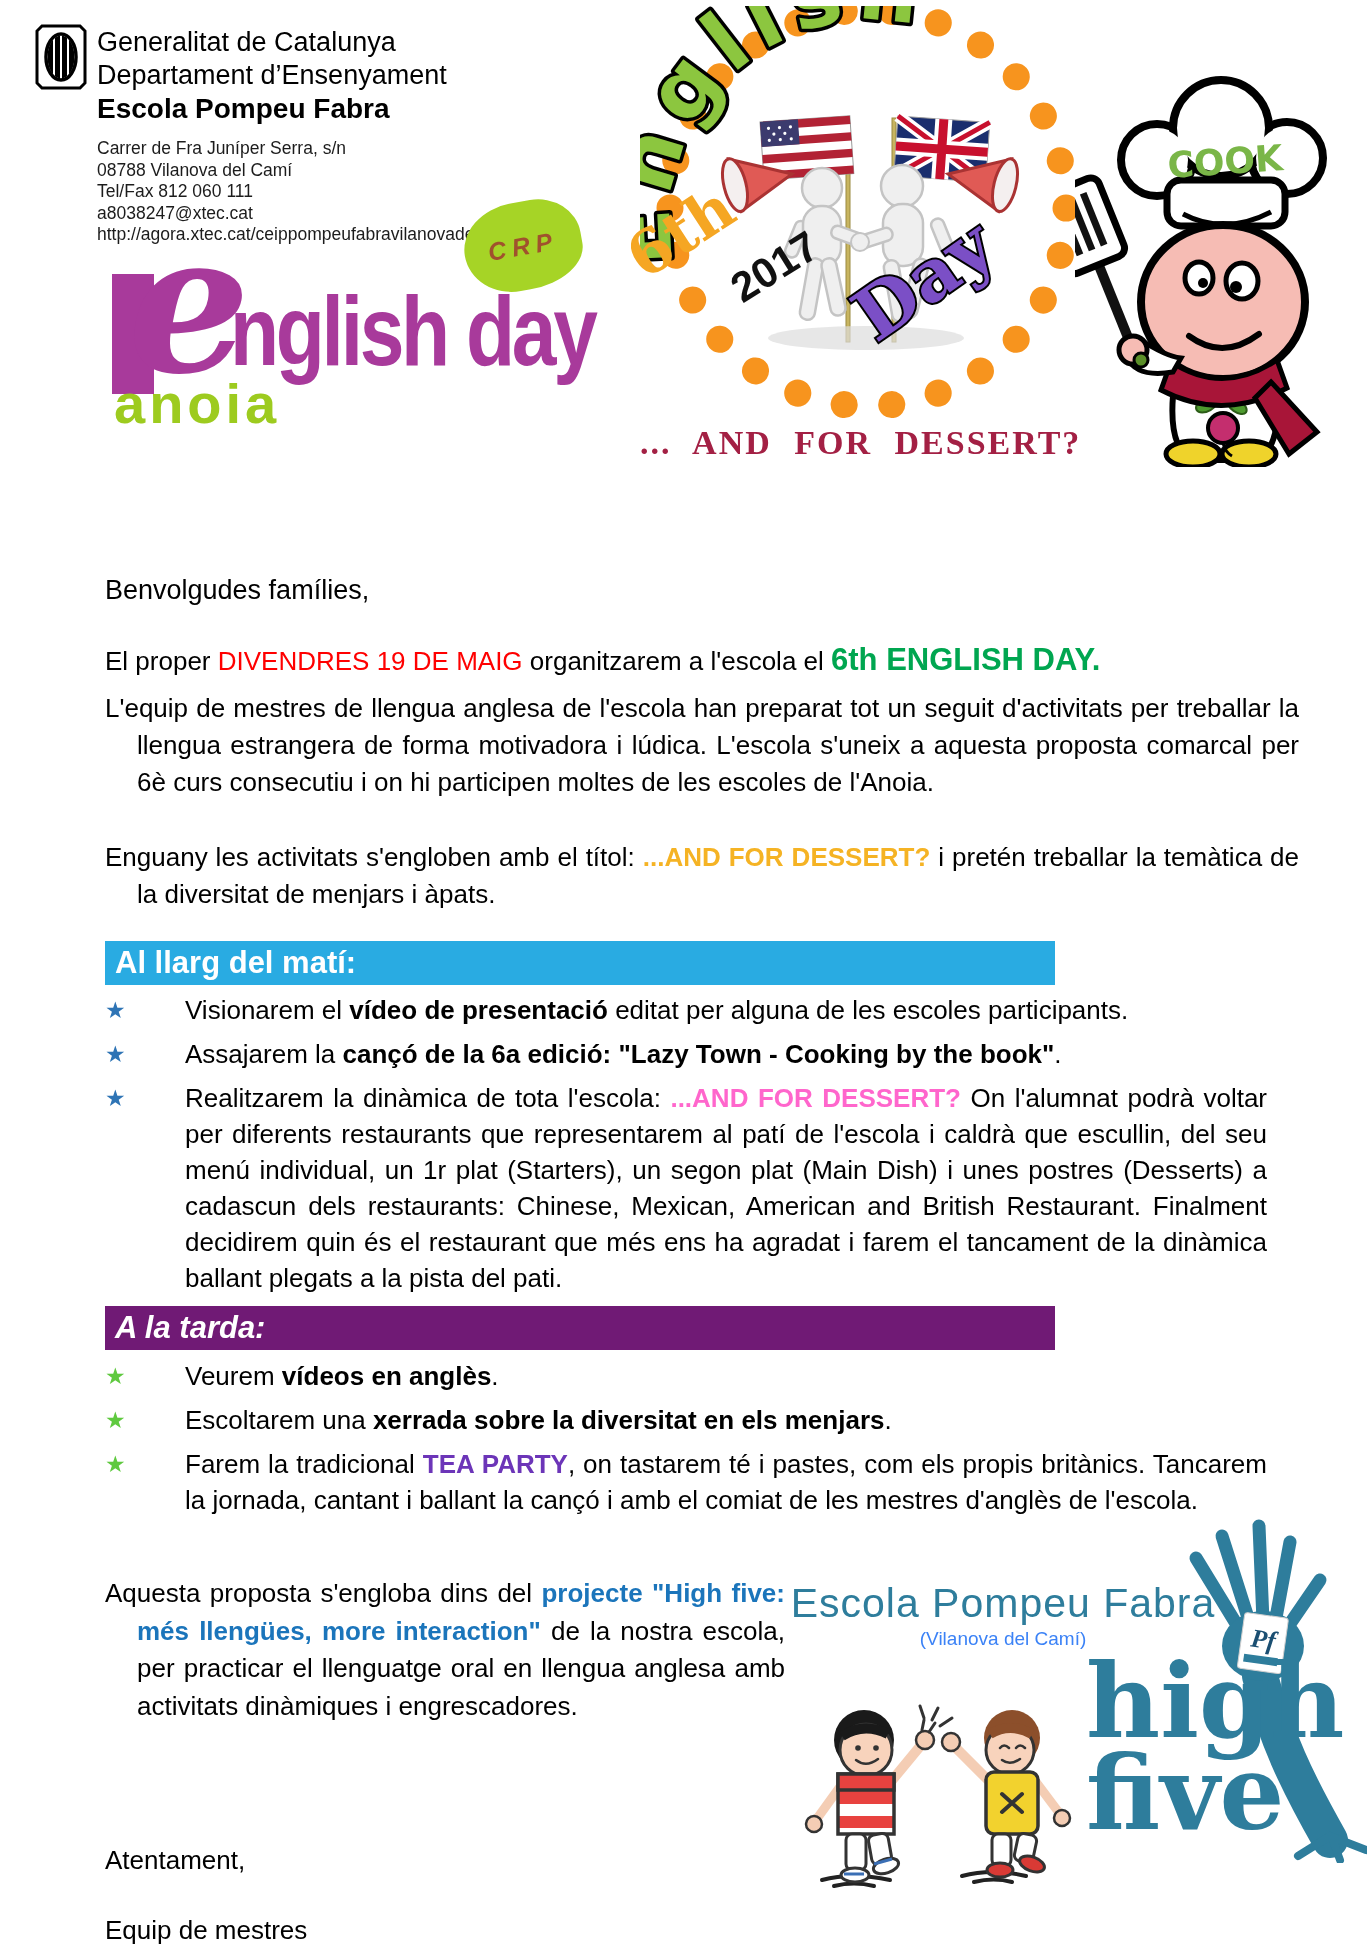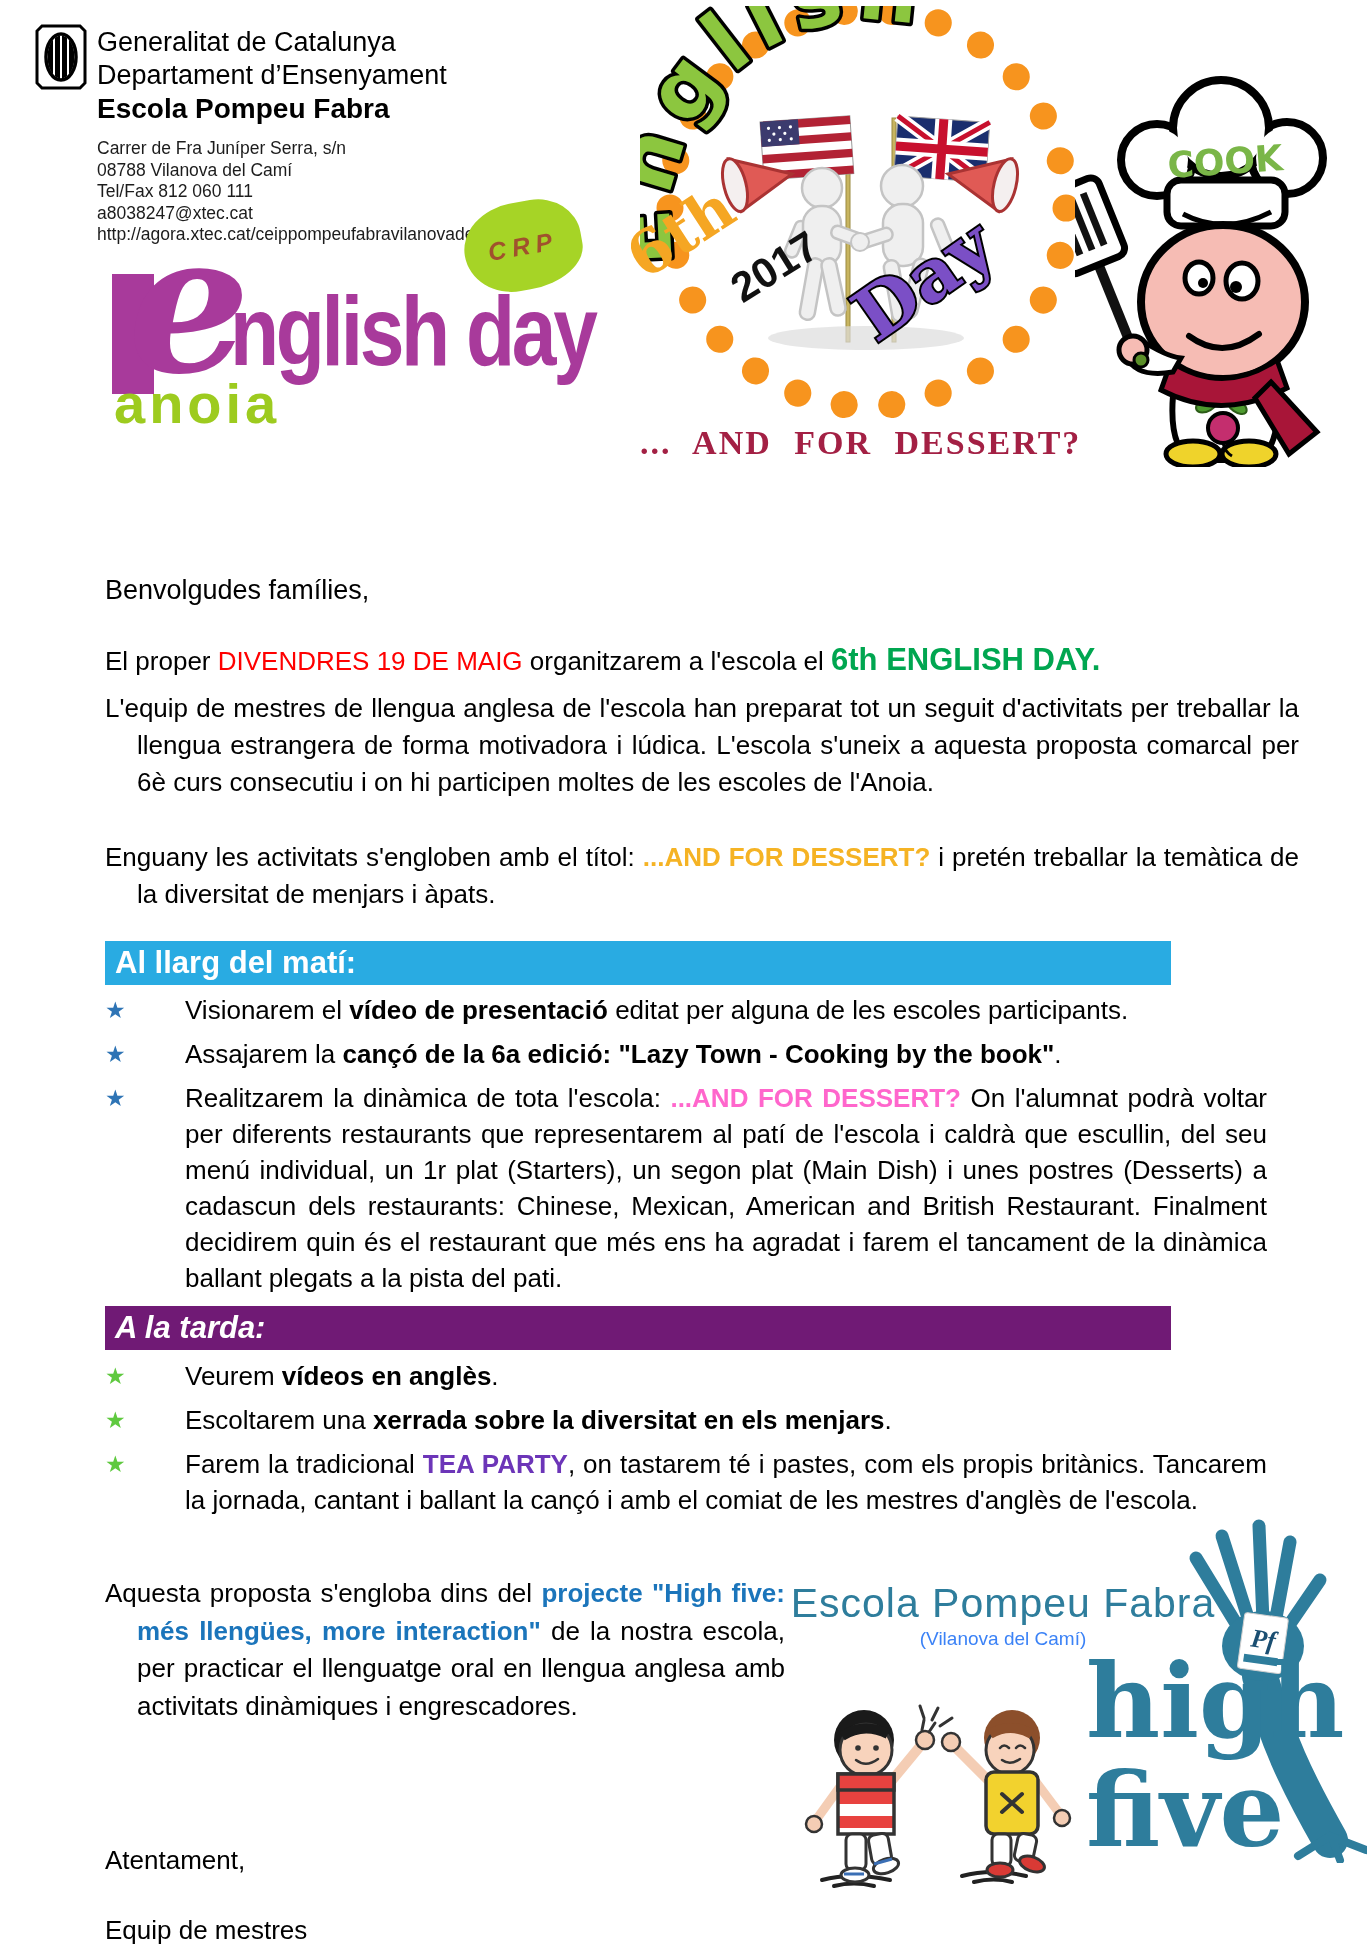--- a/index.html
+++ b/index.html
@@ -39,21 +39,21 @@
   .p1 .event{color:#00A650;font-weight:bold;font-size:31px;}
   .hang{padding-left:32px;text-indent:-32px;text-align:justify;}
   .p2{left:105px;top:690px;width:1162px;line-height:37px;}
   .p3{left:105px;top:839px;width:1162px;line-height:37px;}
   .accent-amber{color:#F5B324;font-weight:bold;}
   .accent-pink{color:#FF66CC;font-weight:bold;}
   .accent-purple{color:#6C35B8;font-weight:bold;}
   .accent-blue{color:#1B75BB;font-weight:bold;}
   .bold{font-weight:bold;}
 
-  .section-bar{width:1066px;height:44px;color:#fff;font-size:31px;font-weight:bold;line-height:44px;padding-left:10px;box-sizing:border-box;}
+  .section-bar{width:950px;height:44px;color:#fff;font-size:31px;font-weight:bold;line-height:44px;padding-left:10px;box-sizing:border-box;}
   .bar-morning{left:105px;top:941px;background:#29ABE2;}
   .bar-afternoon{left:105px;top:1306px;background:#701a75;font-style:italic;}
 
   .bullets{left:105px;width:1162px;}
   .bullets-morning{top:992px;}
   .bullets-afternoon{top:1358px;}
   .bullet{display:flex;margin-bottom:8px;}
   .bullet .star{flex:0 0 36px;font-size:23px;line-height:36px;}
   .star-blue{color:#2E74B5;}
   .star-green{color:#5FC93F;}
@@ -62,21 +62,21 @@
   .closing{left:105px;top:1575px;width:648px;line-height:37.5px;}
   .signoff{left:105px;top:1842px;}
   .signature{left:105px;top:1912px;}
 
   
   .hf{left:788px;top:1530px;width:579px;height:410px;}
   .hf-school{position:absolute;left:0;top:50px;width:430px;text-align:center;font-size:41px;color:#2E7D9C;letter-spacing:1px;white-space:nowrap;}
   .hf-town{position:absolute;left:0;top:98px;width:430px;text-align:center;font-size:19px;color:#3b82f6;}
   .hf-word{position:absolute;left:298px;font-family:"DejaVu Serif",serif;font-weight:bold;font-size:102px;color:#2E7D9C;line-height:1;}
   .hf-high{top:120px;}
-  .hf-five{top:229px;}
+  .hf-five{top:212px;}
   .hf-tagline{position:absolute;left:0;top:332px;width:579px;text-align:center;font-size:32px;color:#2E7D9C;letter-spacing:1px;white-space:nowrap;}
   .hf-hand{position:absolute;left:392px;top:-12px;}
   .hf-kids{position:absolute;left:6px;top:132px;}
 </style>
 </head>
 <body>
 
 <div id="page">
 
   <svg class="abs" style="left:35px;top:24px" width="52" height="66" viewBox="0 0 52 66">

